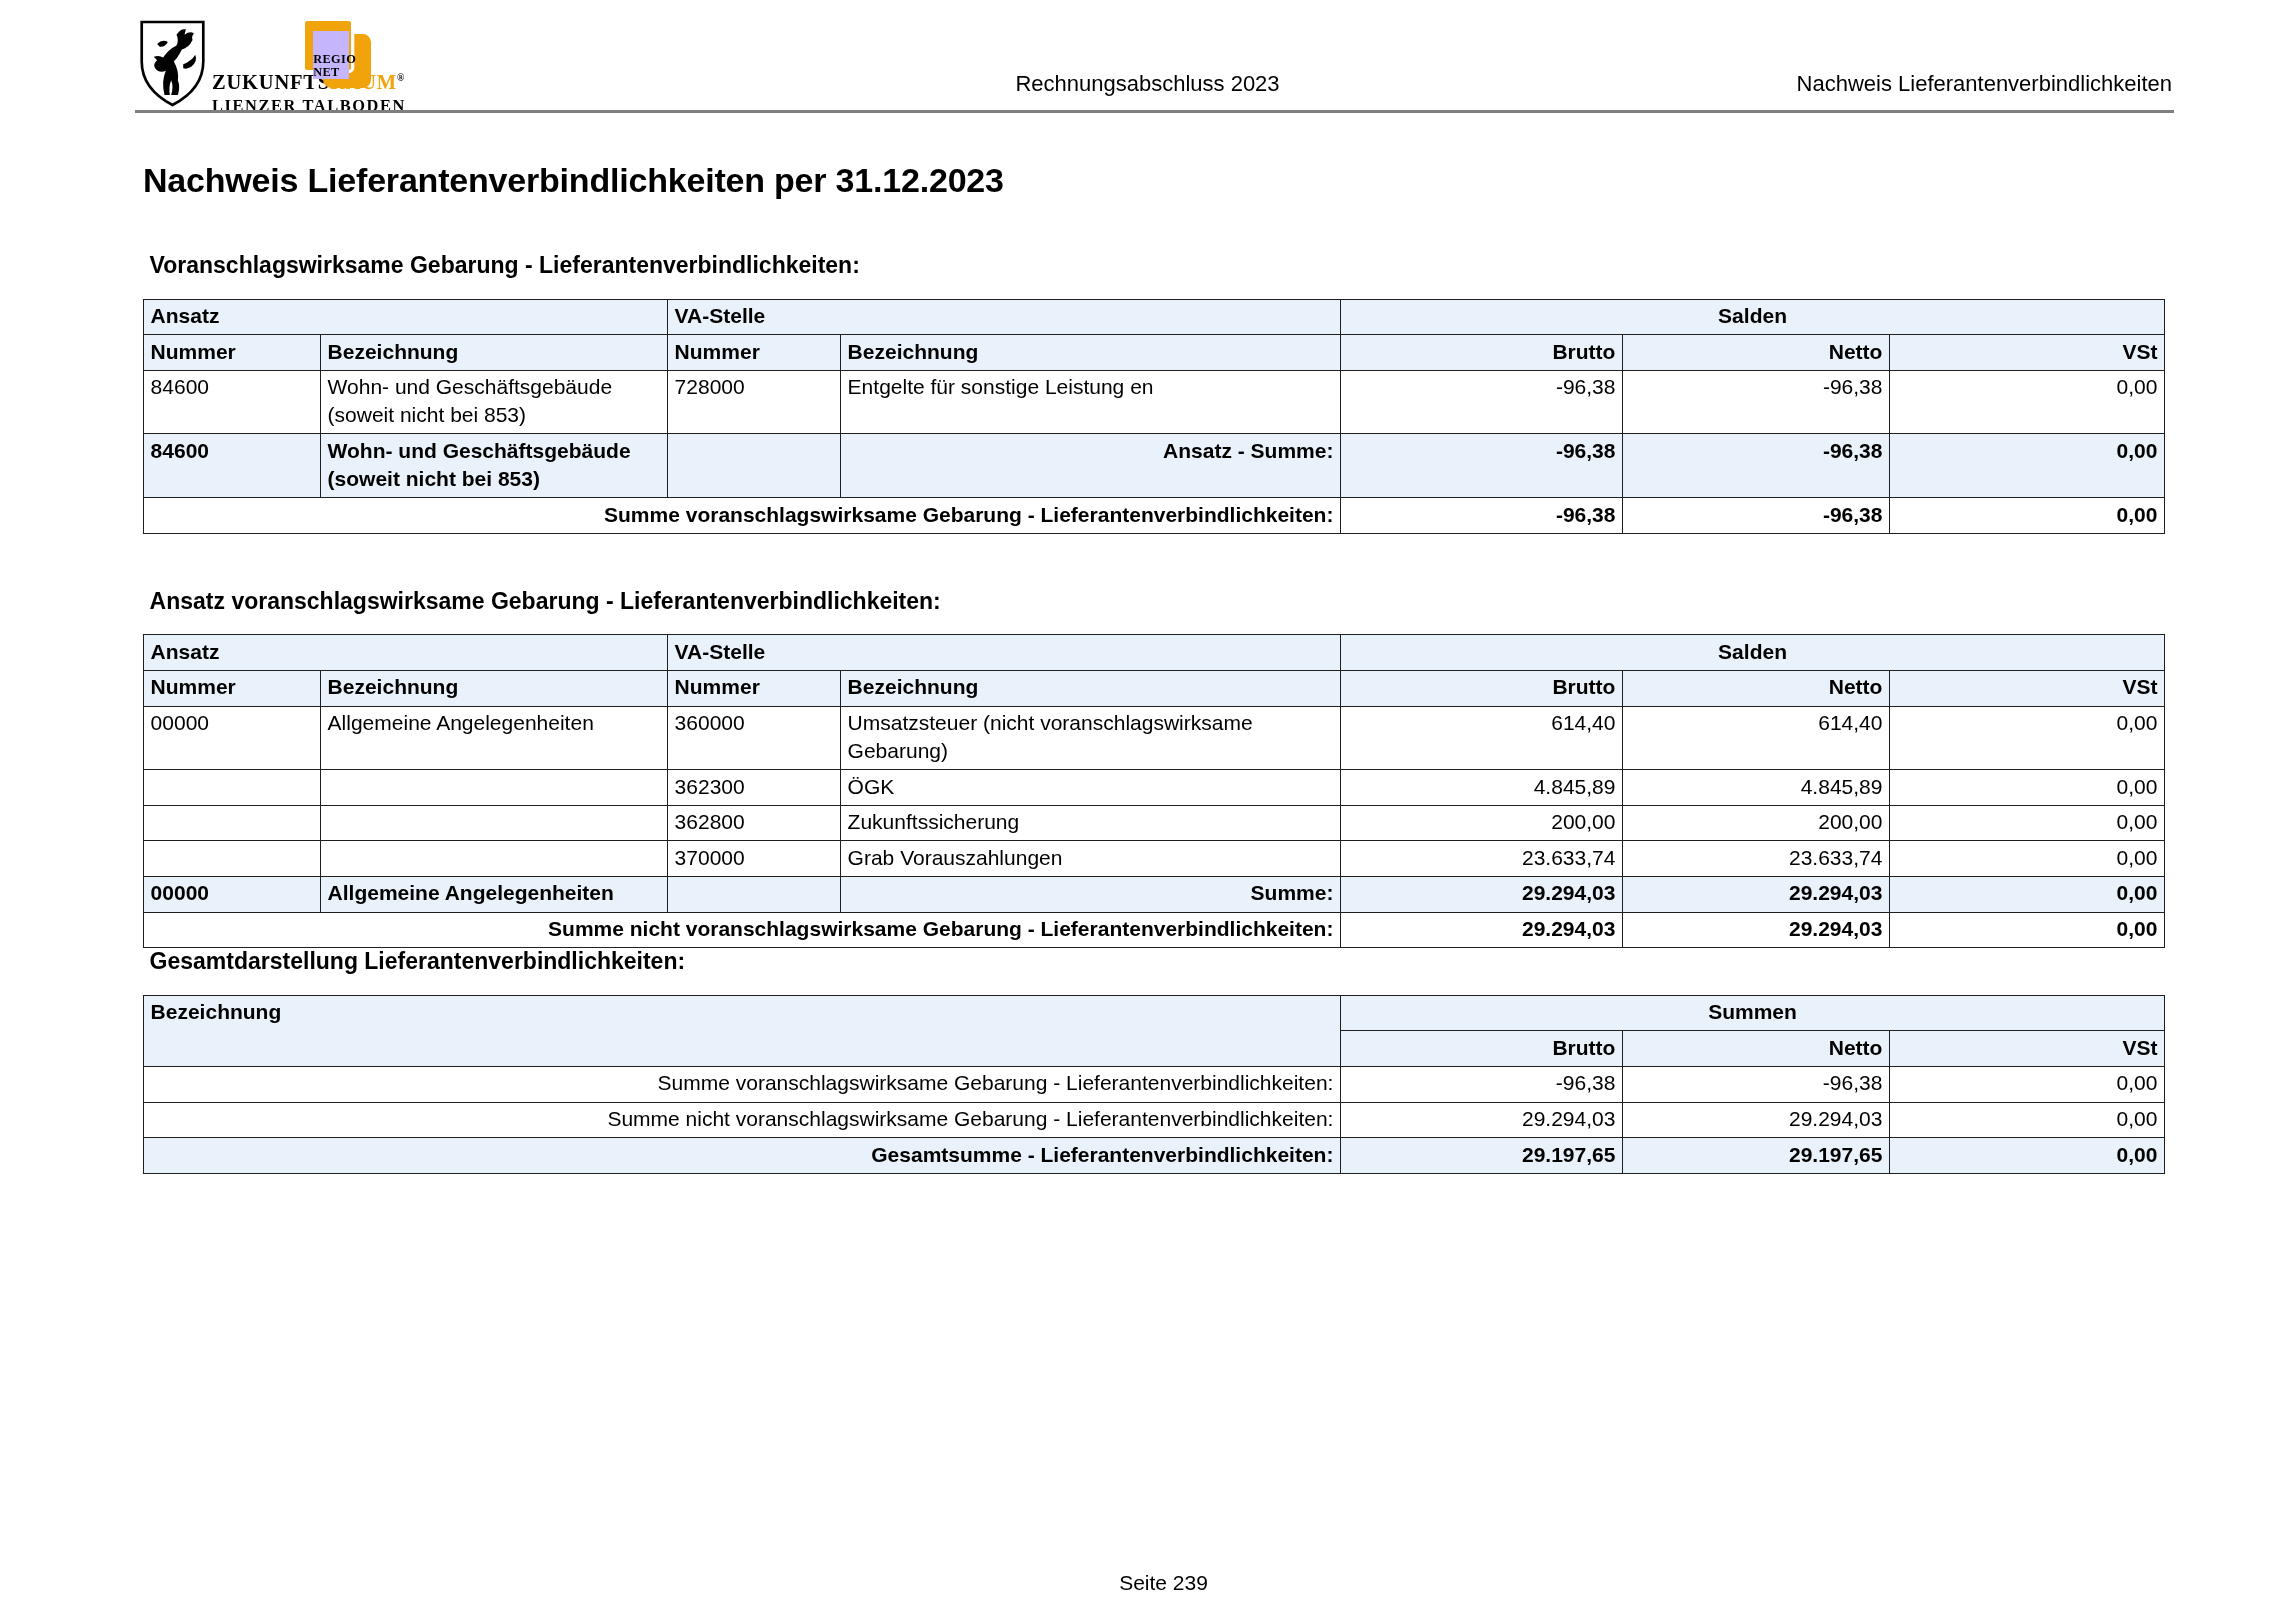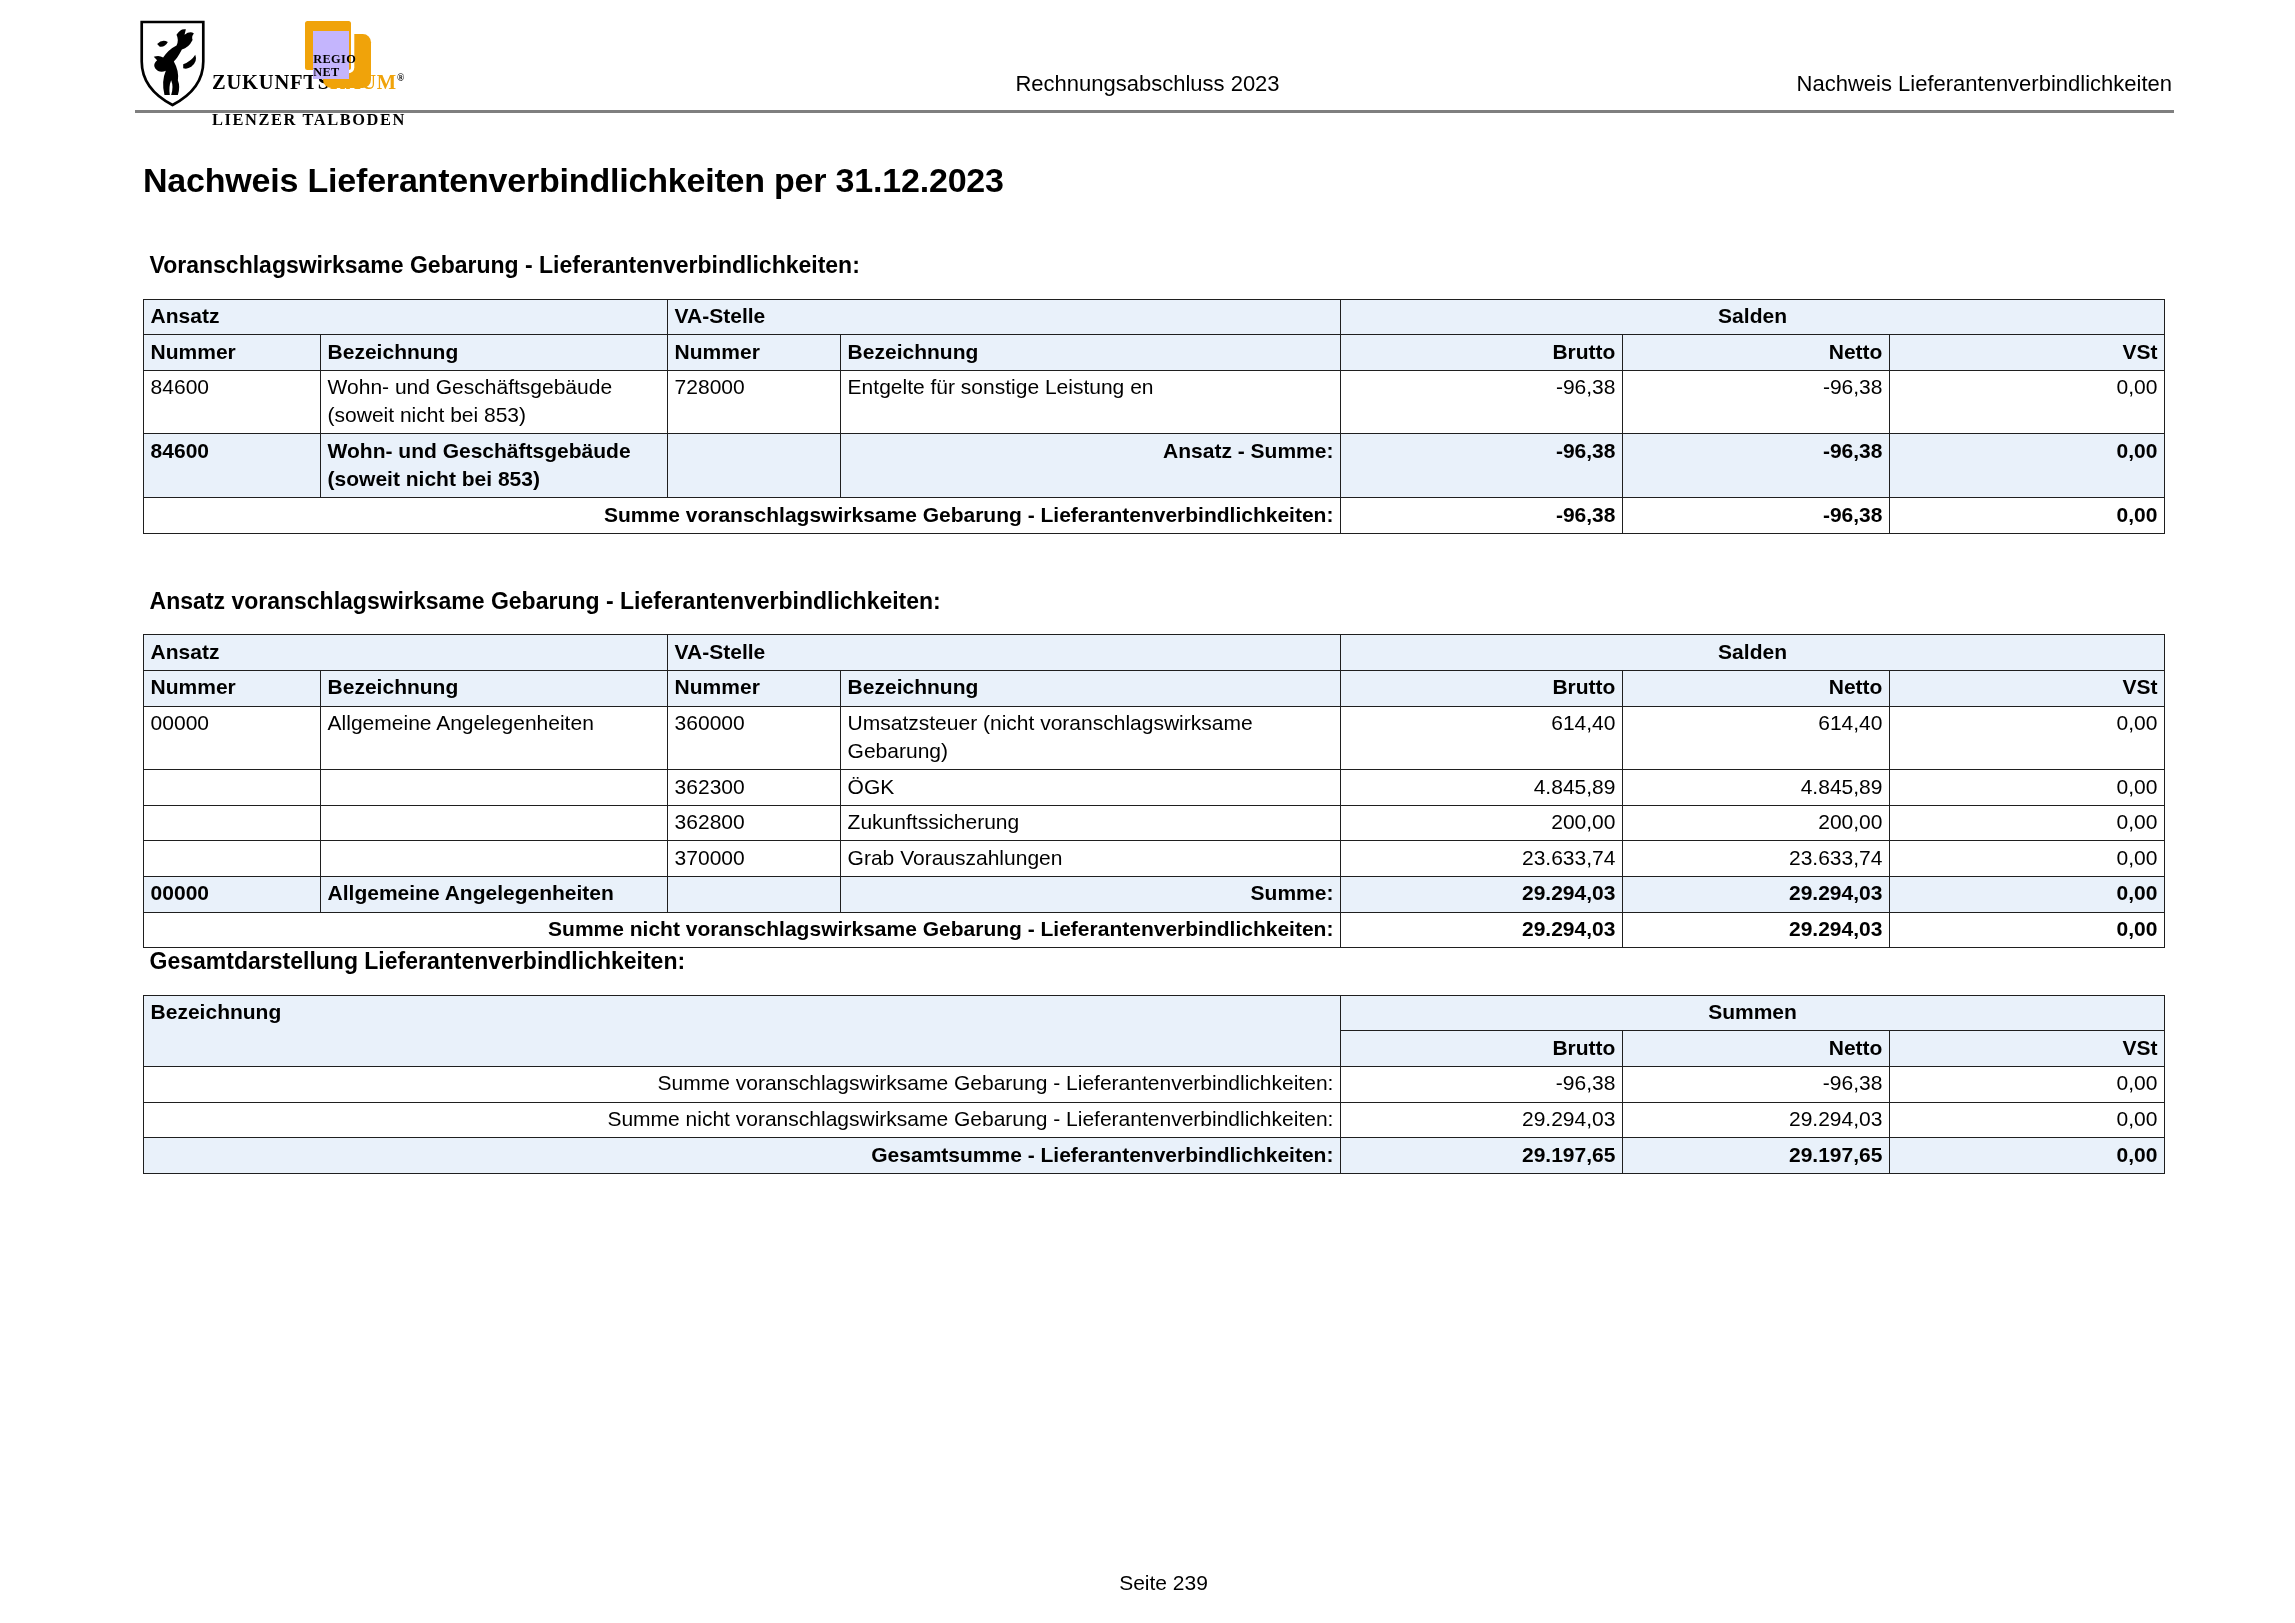--- a/index.html
+++ b/index.html
@@ -8,21 +8,21 @@
     font-family:"Liberation Sans",sans-serif;color:#000;
     -webkit-font-smoothing:antialiased;
   }
 
   
   .coa{position:absolute;left:138px;top:19.7px;width:69px;height:87px;}
   .brand{position:absolute;left:212px;top:72px;font-family:"Liberation Serif",serif;line-height:1.05;white-space:nowrap;}
   .brand .l1{font-size:20.5px;font-weight:bold;letter-spacing:0.8px;}
   .brand .l1 .gold{color:#F0A30A;}
   .brand .l1 sup{font-size:9.8px;}
-  .brand .l2{font-size:16.4px;font-weight:bold;letter-spacing:1.6px;margin-top:17px;}
+  .brand .l2{font-size:16.4px;font-weight:bold;letter-spacing:1.6px;margin-top:3px;}
   .regionet{position:absolute;left:305px;top:21px;width:66px;height:69px;}
   .rn-back{position:absolute;left:18px;top:13px;width:48px;height:54px;background:#F0A30A;border-radius:8.2px;}
   .rn-front{position:absolute;left:0;top:0;width:46px;height:49px;background:#F0A30A;border-radius:2.5px;box-shadow:0 0 0 3.3px #fff;}
   .rn-inner{position:absolute;left:8.2px;top:9.8px;width:36px;height:48px;background:#c4b5fd;z-index:2;
             display:flex;align-items:flex-end;}
   .rn-inner .txt{font-family:"Liberation Serif",serif;font-weight:bold;font-size:12.3px;line-height:13px;letter-spacing:0.4px;}
 
   .hdr-center{position:absolute;left:0;top:71px;width:2295px;text-align:center;font-size:22px;}
   .hdr-right{position:absolute;right:123px;top:71px;font-size:22px;}
   .hdr-rule{position:absolute;left:135px;top:110px;width:2039px;height:3.3px;background:#7f7f7f;}

